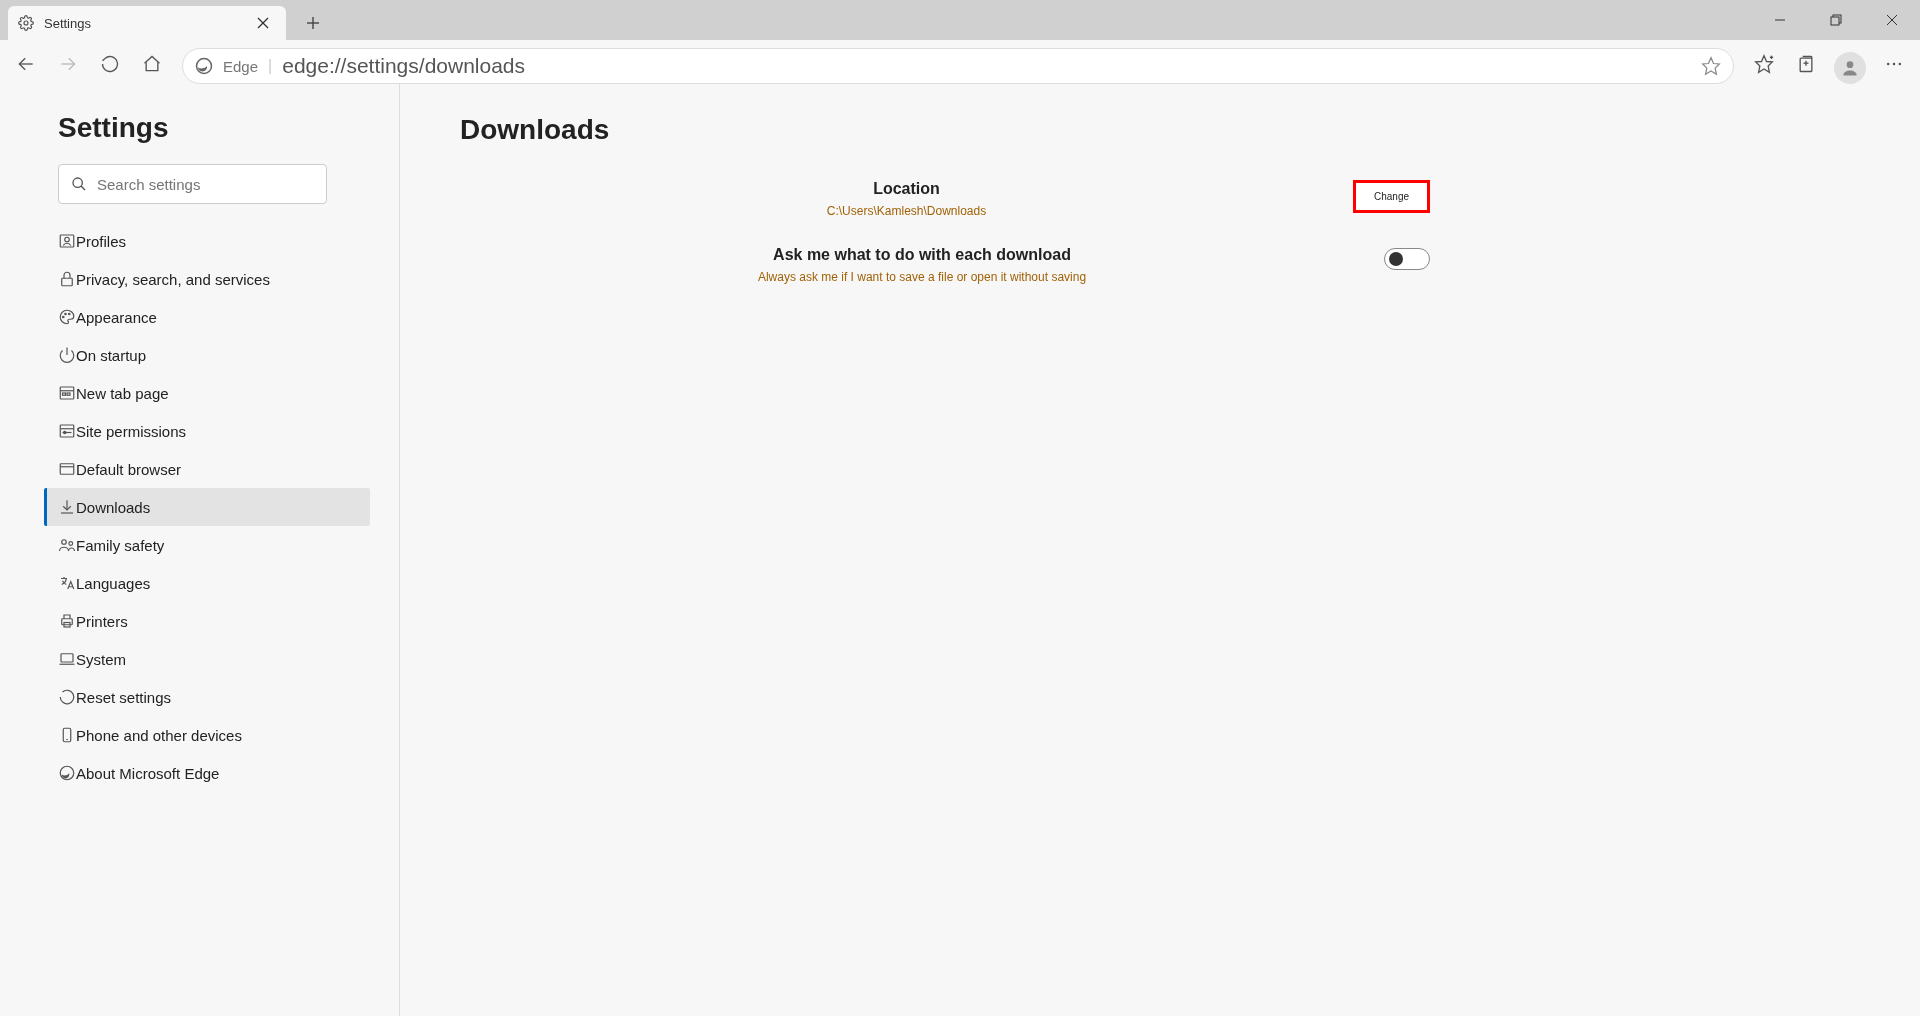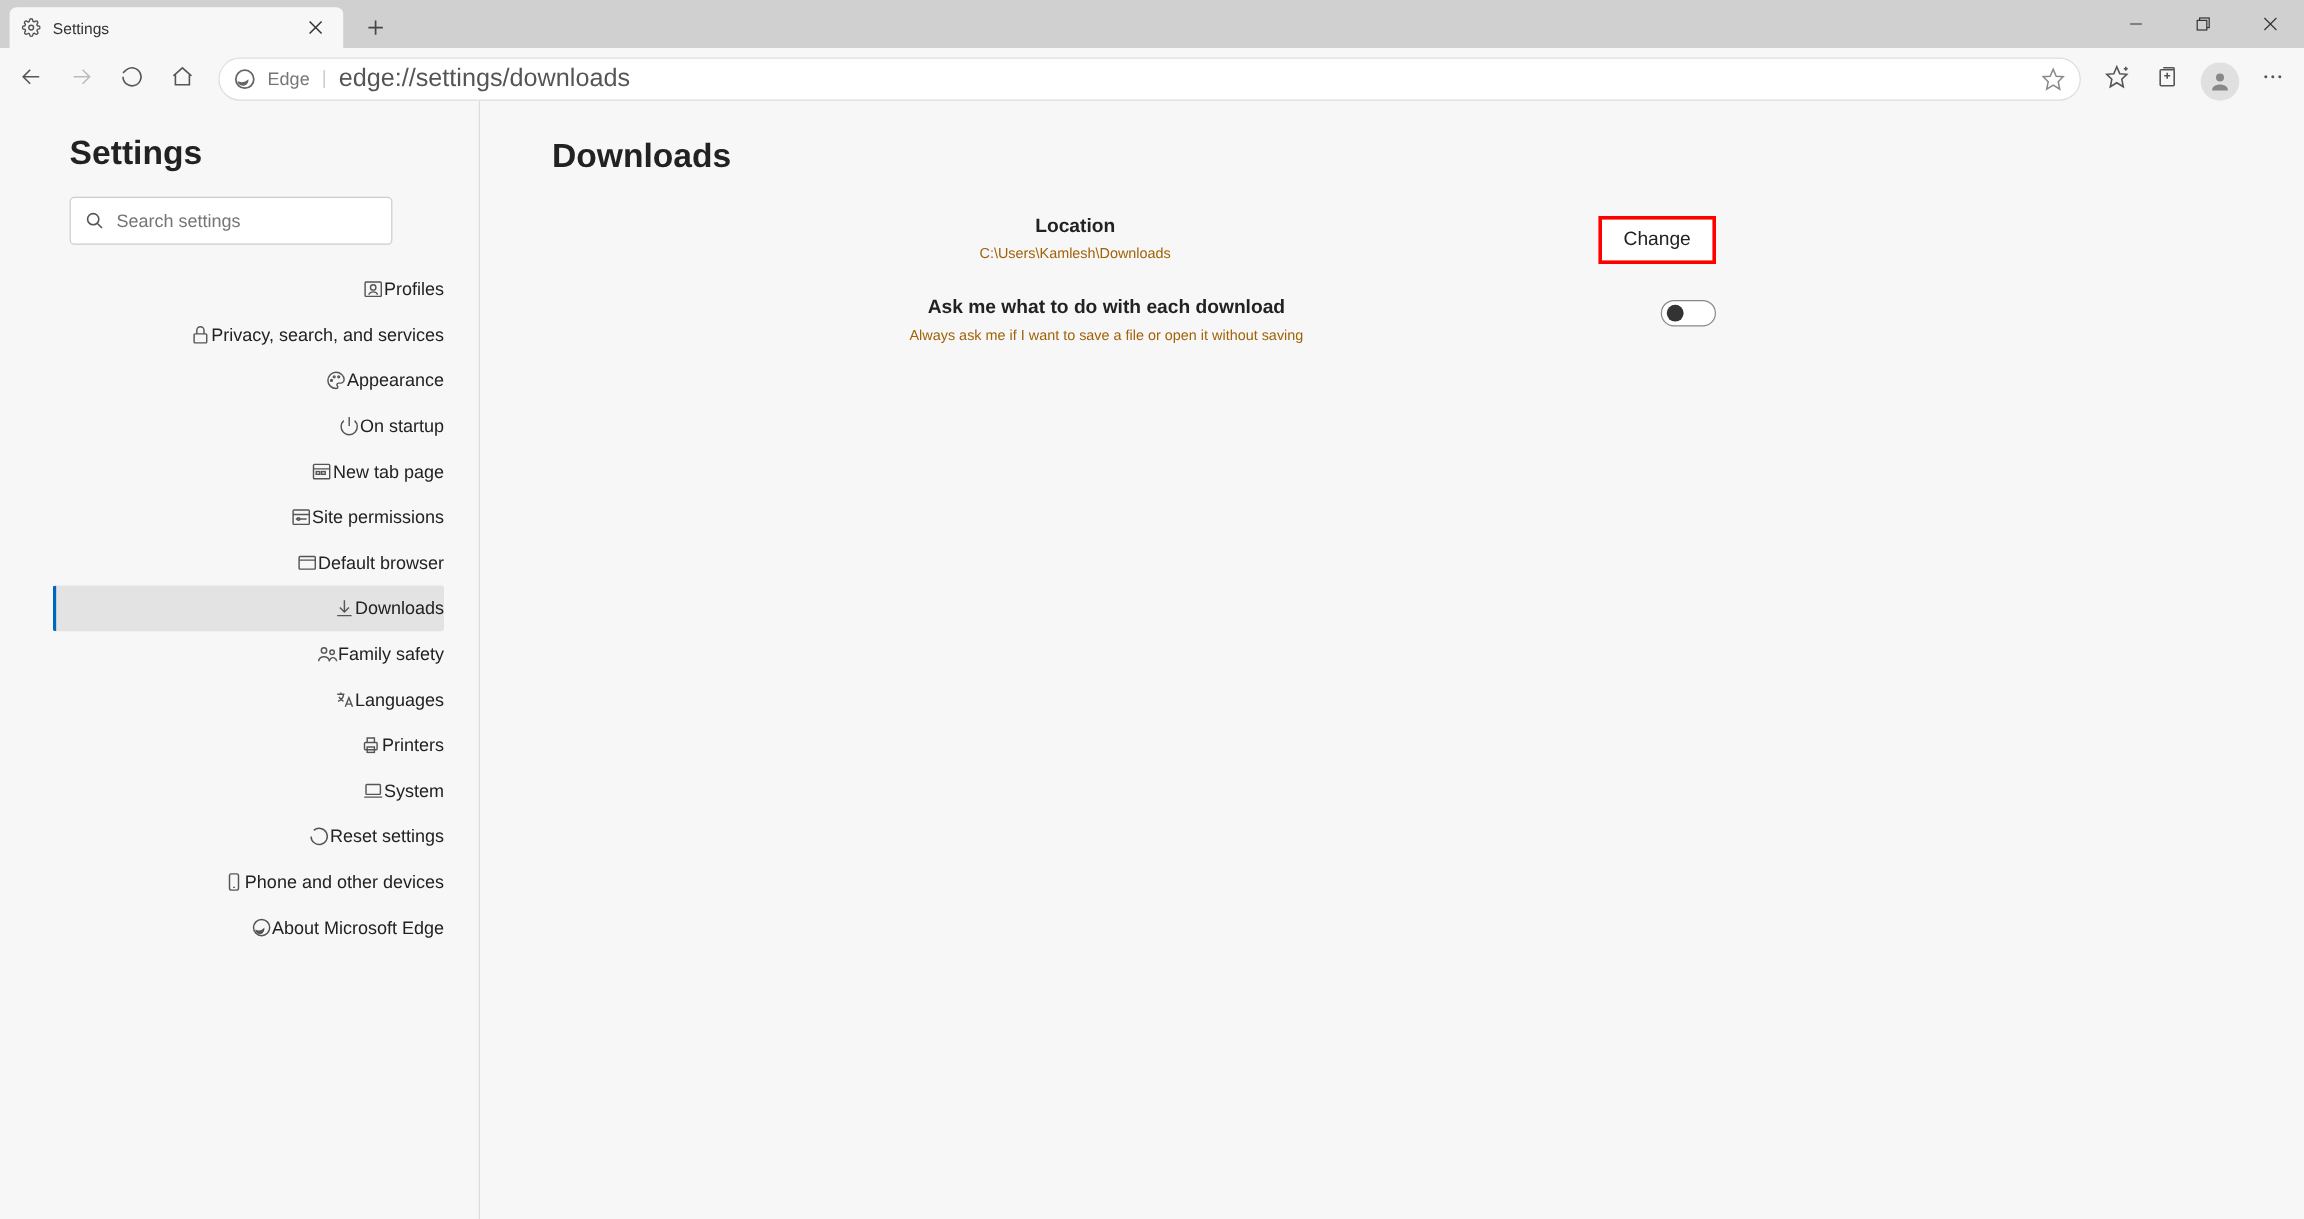--- a/index.html
+++ b/index.html
@@ -26,31 +26,31 @@
 .profile-btn { width: 32px; height: 32px; border-radius: 50%; background: #e0e0e0; display: flex; align-items: center; justify-content: center; cursor: pointer; margin: 0 6px; }
 .profile-btn svg { width: 20px; height: 20px; color: #888; }
 .content { display: flex; height: calc(1016px - 84px); background: #f7f7f7; }
 .sidebar { width: 400px; border-right: 1px solid #ddd; padding: 28px 0 0 0; overflow-y: auto; }
 .sidebar-inner { padding: 0 28px 0 58px; }
 .sidebar h1 { font-size: 28px; font-weight: 600; color: #222; margin-bottom: 20px; }
 .search-box { width: 269px; height: 40px; background: #fff; border: 1px solid #ccc; border-radius: 4px; display: flex; align-items: center; padding: 0 12px; gap: 10px; margin-bottom: 18px; }
 .search-box svg { width: 16px; height: 16px; color: #555; }
 .search-box input { border: none; outline: none; font-size: 15px; color: #555; flex: 1; background: transparent; }
 .nav-list { list-style: none; }
-.nav-item { height: 38px; display: flex; align-items: center; cursor: pointer; padding-left: 14px; margin-left: -14px; width: 326px; border-radius: 2px; justify-content: flex-end; }
+.nav-item { height: 38px; display: flex; align-items: center; cursor: pointer; padding-left: 14px; margin-left: -14px; width: 326px; border-radius: 2px; }
 .nav-item.active { background: #e3e3e3; border-left: 3px solid #0067c0; padding-left: 11px; }
 .nav-item .nav-icon { width: 18px; height: 18px; color: #555; flex-shrink: 0; }
 .nav-item .nav-label { font-size: 15px; color: #222; }
 .main { flex: 1; padding: 30px 60px; }
 .main h1 { font-size: 28px; font-weight: 600; color: #222; margin-bottom: 34px; }
 .setting-row { display: flex; align-items: flex-start; margin-bottom: 28px; max-width: 970px; }
 .setting-left { flex: 1; text-align: center; }
 .setting-title { font-size: 16px; font-weight: 600; color: #222; margin-bottom: 6px; }
 .setting-desc { font-size: 12px; color: #a16207; }
-.change-btn { background: #fff; border: 3px solid #f00; padding: 8px 18px; font-size: 16px; color: #222; cursor: pointer; }
+.change-btn { background: #fff; border: 3px solid #f00; padding: 8px 18px; font-size: 10px; color: #222; cursor: pointer; }
 .toggle { width: 46px; height: 22px; border: 1px solid #888; border-radius: 11px; background: #fff; position: relative; cursor: pointer; margin-top: 2px; }
 .toggle-knob { position: absolute; top: 3px; left: 4px; width: 14px; height: 14px; background: #333; border-radius: 50%; }
 svg { display: block; }
 </style>
 </head>
 <body>
 
 <div class="title-bar">
   <div class="tab-strip">
     <div class="tab">

